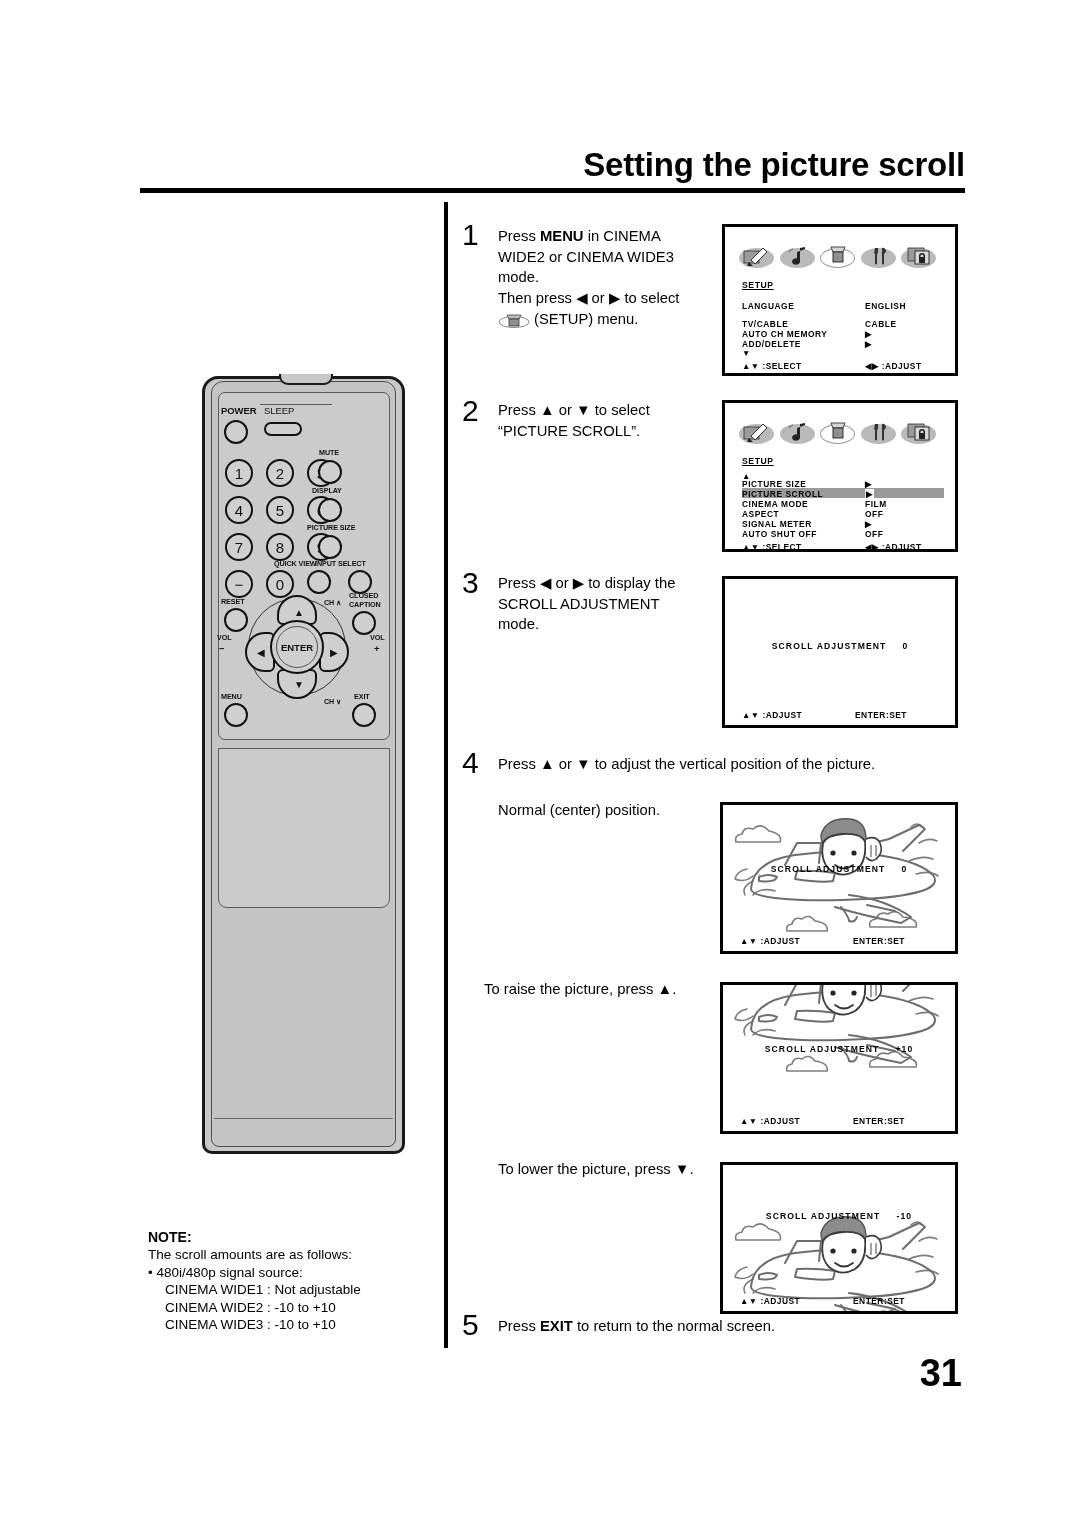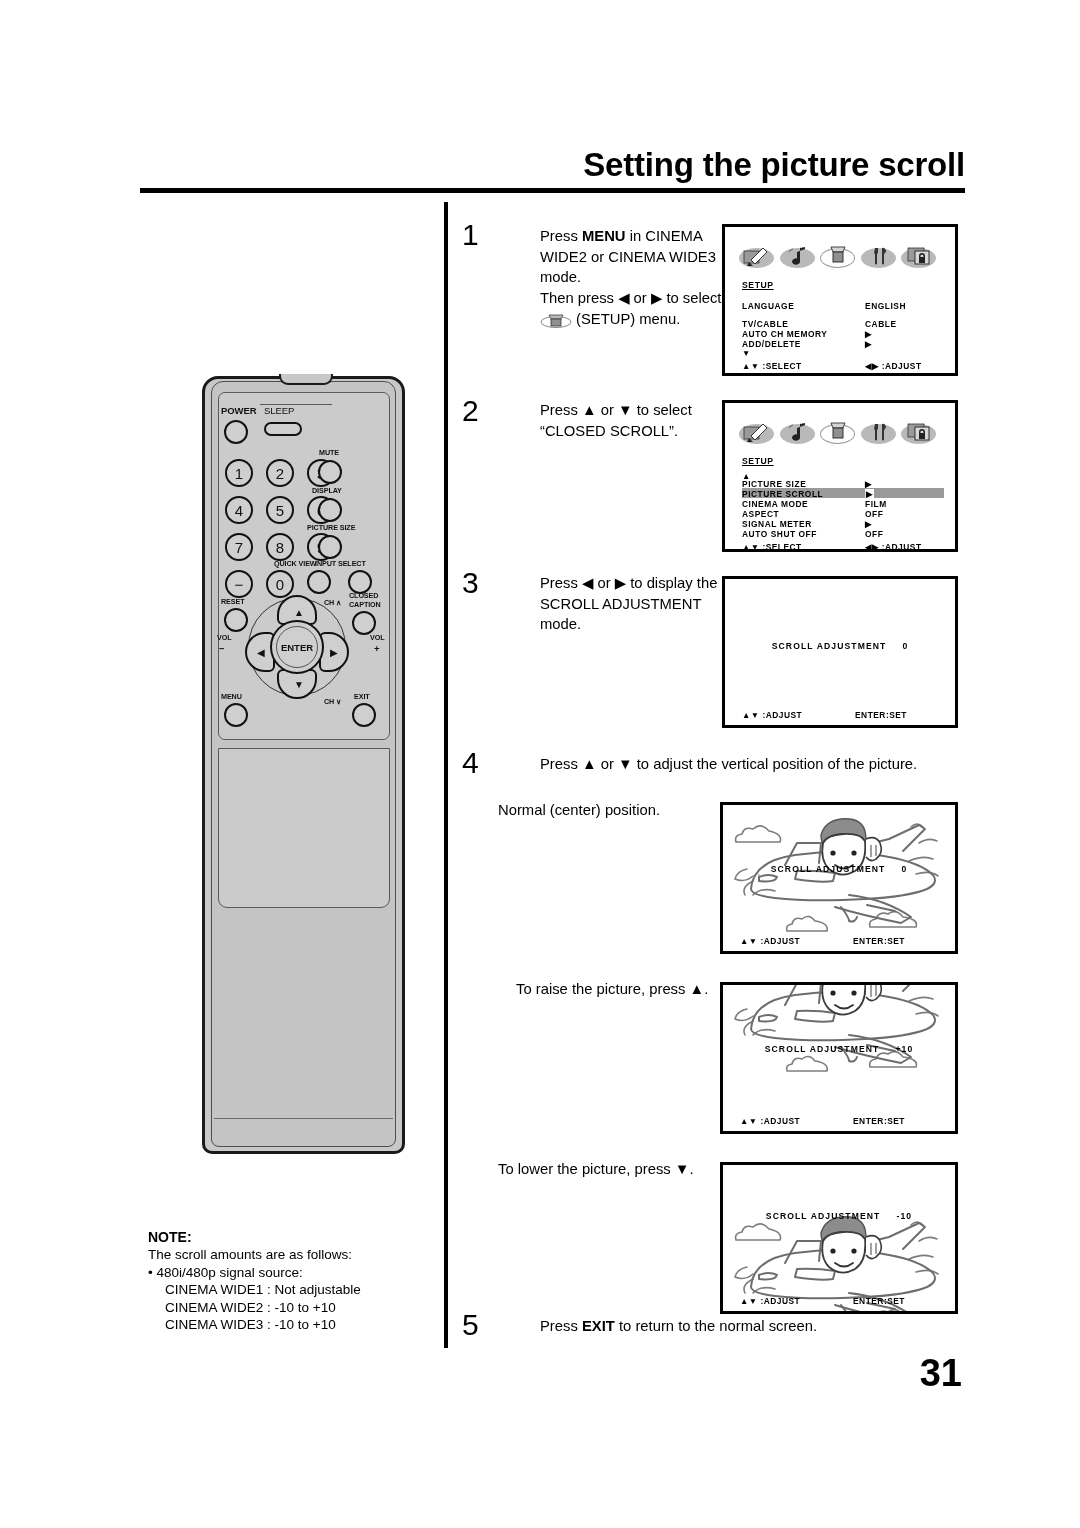--- a/index.html
+++ b/index.html
@@ -264,21 +264,20 @@
     font-weight: 300;
     line-height: 1;
     color: #000;
     font-family: "Liberation Sans", sans-serif;
   }
   .step-text {
     position: absolute;
     font-size: 14.8px;
     line-height: 1.40;
     color: #000;
-    margin-left: 42px;
   }
   .step-text b { font-weight: bold; }
   .sub-text {
     position: absolute;
     font-size: 14.8px;
     line-height: 1.4;
     color: #000;
   }
 
   
@@ -543,21 +542,21 @@
     <div class="osd-row val" style="left:140px; top:112px;">▶</div>
     <div class="osd-row" style="left:17px; top:121px;">▼</div>
     <div class="osd-footer-l" style="left:17px; top:134px;">▲▼ :SELECT</div>
     <div class="osd-footer-r" style="left:140px; top:134px;">◀▶ :ADJUST</div>
   </div>
 
   <div class="step">
     <div class="step-num" style="left:462px; top:396px;">2</div>
     <div class="step-text" style="left:498px; top:400px; width:215px;">
       <div>Press ▲ or ▼ to select</div>
-      <div>“CLOSED SCROLL”.</div>
+      <div>“PICTURE SCROLL”.</div>
     </div>
   </div>
 
   <div class="osd" style="left:722px; top:400px; width:236px; height:152px;">
     <div class="osd-iconbar">
       <div class="osd-icon">
         <div class="ellipse"></div>
         <svg width="30" height="25" viewBox="0 0 30 25">
           <rect x="2" y="7" width="15" height="12" fill="#9a9a9a" stroke="#333" stroke-width="0.8"></rect>
           <path d="M9 16 L21 4 L25 8 L13 20 Z" fill="#fff" stroke="#222" stroke-width="0.9"></path>
@@ -642,21 +641,21 @@
   </div>
 
   <div class="step">
     <div class="step-num" style="left:462px; top:748px;">4</div>
     <div class="step-text" style="left:498px; top:754px; width:440px;">
       <div>Press ▲ or ▼ to adjust the vertical position of the picture.</div>
     </div>
   </div>
 
   <div class="sub-text" style="left:498px; top:800px;">Normal (center) position.</div>
-  <div class="sub-text" style="left:516px; top:979px;">To raise the picture, press ▲.</div>
+  <div class="sub-text" style="left:484px; top:979px;">To raise the picture, press ▲.</div>
   <div class="sub-text" style="left:498px; top:1159px;">To lower the picture, press ▼.</div>
 
   <div class="osd" style="left:720px; top:802px; width:238px; height:152px;">
     <div class="osd-plane" style="top:4px;">
       <svg width="232" height="135" viewBox="0 0 232 135">
         <g fill="none" stroke="#7d7d7d" stroke-width="1.6" stroke-linecap="round" stroke-linejoin="round">
           <path d="M46 22 q-8 -9 -16 -2 q-9 -3 -11 5 q-8 1 -6 8 l44 0 q3 -8 -11 -11"></path>
           <path d="M180 108 q-7 -9 -15 -3 q-9 -3 -12 5 q-8 1 -6 8 l46 0 q3 -8 -13 -10"></path>
           <path d="M92 112 q-6 -8 -13 -2 q-8 -3 -10 5 q-7 1 -5 7 l40 0 q2 -8 -12 -10"></path>
           <path d="M188 18 q6 -6 12 0"></path>

